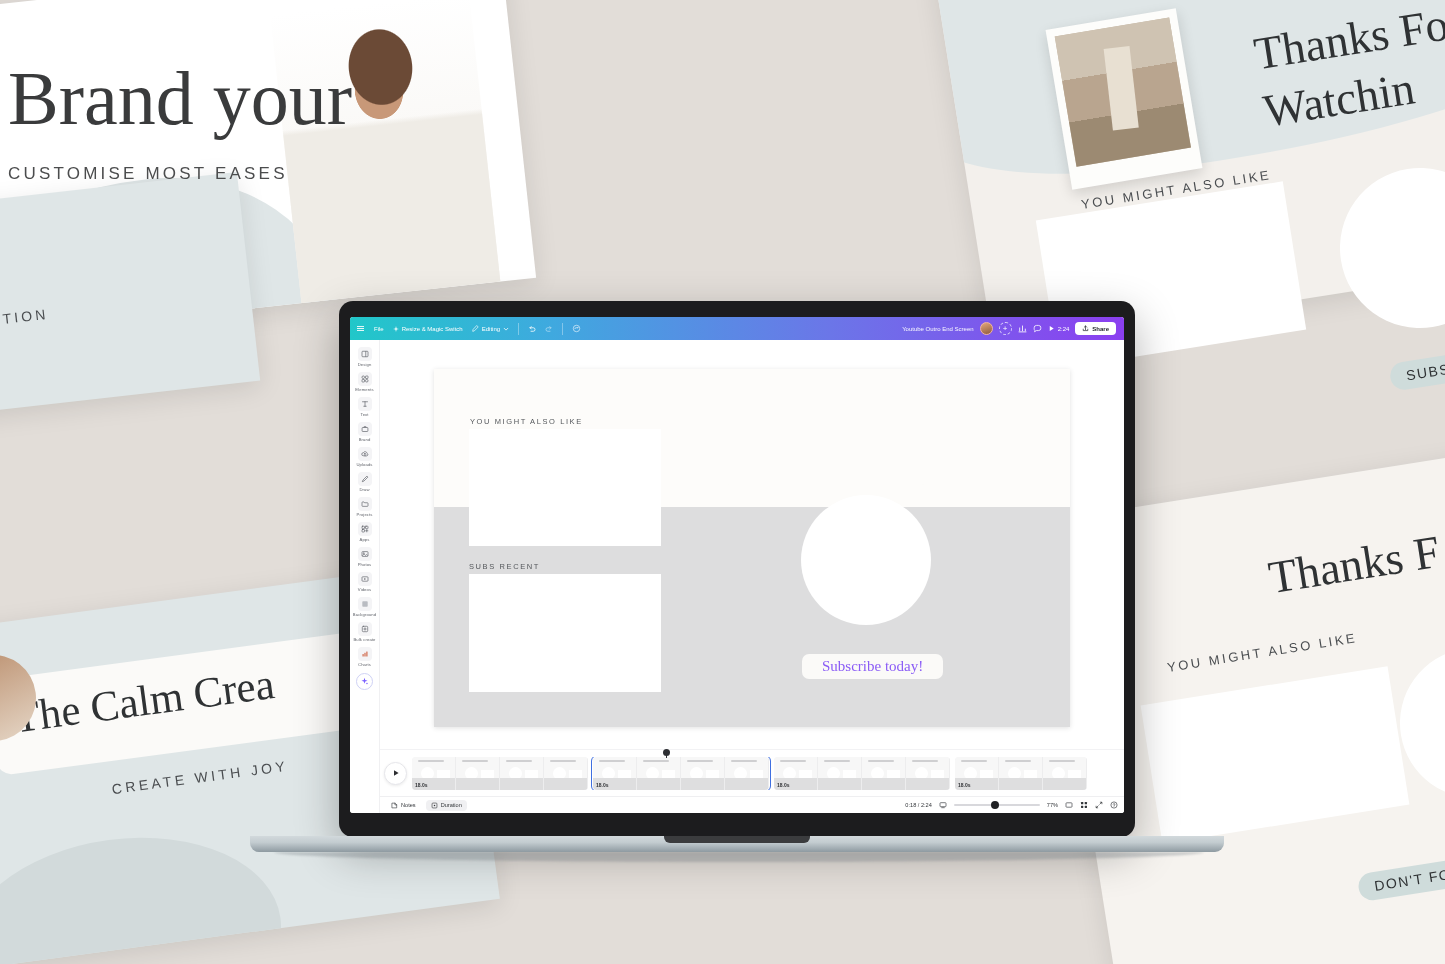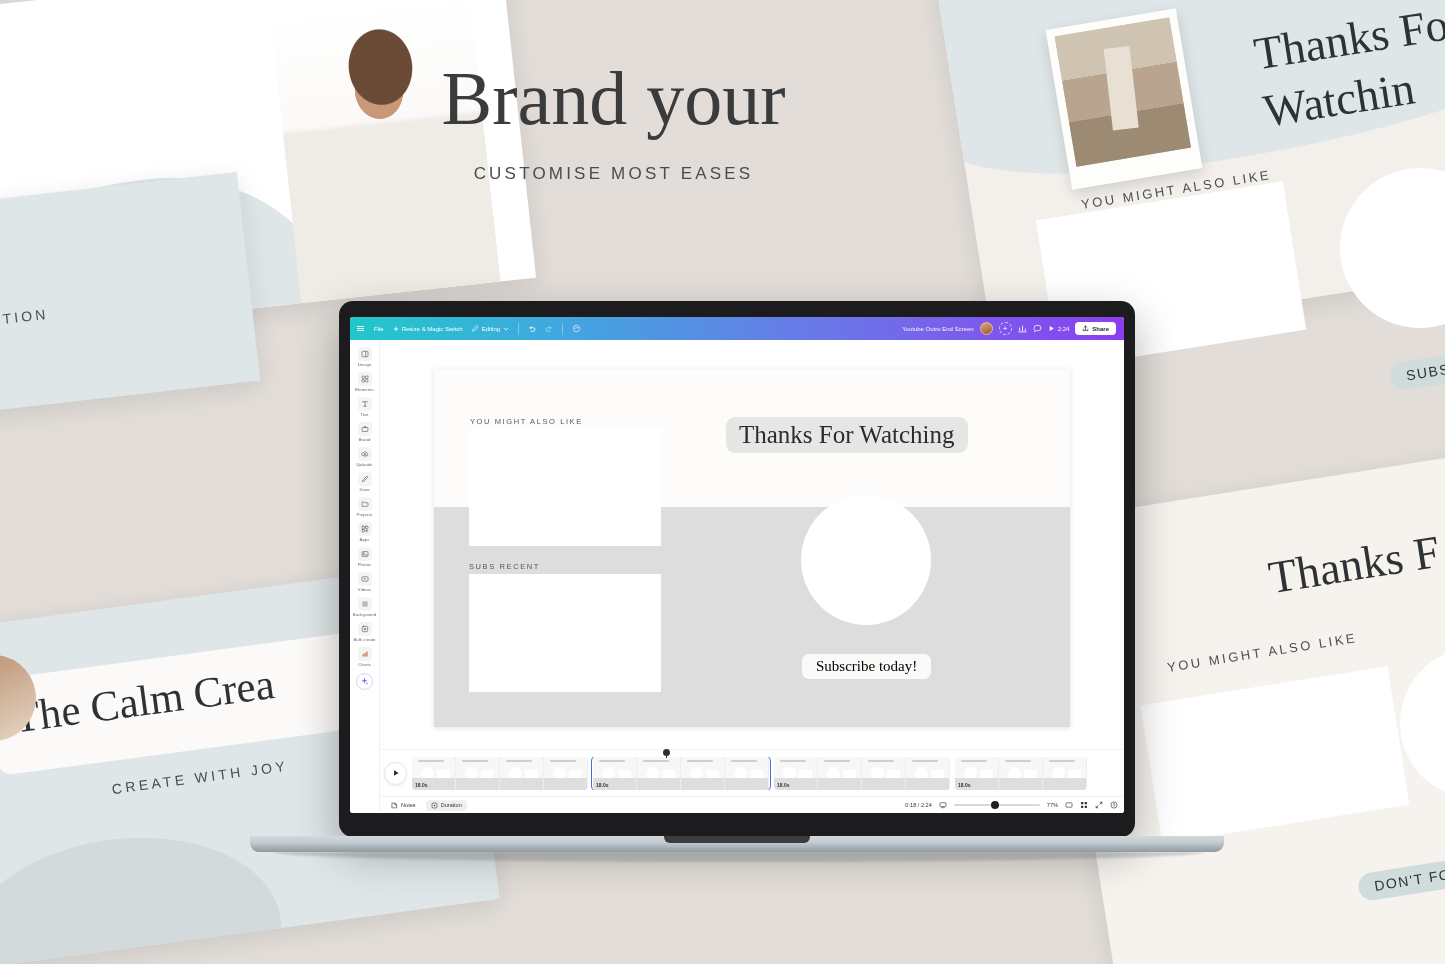--- a/index.html
+++ b/index.html
@@ -158,22 +158,22 @@
   .badge-dont {
     position: absolute; left: 1358px; top: 865px;
     background: #cfdcdb; color: #2f3234;
     padding: 6px 16px; border-radius: 18px;
     font-size: 14px; letter-spacing: 1.5px; transform: rotate(-9deg);
     white-space: nowrap;
   }
 
   
   .headline {
-    position: absolute; left: 15px; top: 60px; width: 1197px;
-    text-align: center; pointer-events: none;
+    position: absolute; left: 8px; top: 60px; width: 1197px;
+    pointer-events: none;
   }
   .headline h1 {
     font-family: "Liberation Serif", serif;
     font-weight: 400; font-size: 76px; line-height: 1.0; color: #3a3b3c;
   }
   .headline h1 span { display: block; }
   .headline .sub {
     margin-top: 28px; font-size: 17px; letter-spacing: 3.2px; color: #4b4c4d;
   }
 
@@ -305,22 +305,22 @@
     background: #e6e6e4; border-radius: 9px; padding: 4px 13px;
     font-family: "Liberation Serif", serif; font-size: 25px; color: #2a2c2e;
     white-space: nowrap;
   }
   .slide .big-circle {
     position: absolute; left: 367px; top: 126px; width: 130px; height: 130px;
     background: #ffffff; border-radius: 50%;
   }
   .slide .subscribe {
     position: absolute; left: 368px; top: 285px;
-    background: #fbfaf8; border-radius: 7px; padding: 4px 14px;
-    font-family: "Liberation Serif", serif; font-size: 15px; color: #000000;
+    background: #fbfaf8; border-radius: 7px; padding: 4px 20px;
+    font-family: "Liberation Serif", serif; font-size: 15px; color: #8b5cf6;
     white-space: nowrap;
   }
 
   
   .timeline {
     height: 47px; flex: 0 0 47px; background: #fff;
     display: flex; align-items: center; gap: 5px; padding: 0 4px;
     position: relative; border-top: 1px solid #f2f2f4;
   }
   .play-btn {
@@ -686,21 +686,20 @@
         <div class="canvas-area">
 
           <div class="canvas-wrap">
             <div class="slide">
               <div class="paper-top"></div>
               <div class="torn"></div>
               <div class="ymal">YOU MIGHT ALSO LIKE</div>
               <div class="box1"></div>
               <div class="most">SUBS RECENT</div>
               <div class="box2"></div>
-              <div class="thanks">Thanks For Watching</div>
               <div class="big-circle"></div>
               <div class="subscribe">Subscribe today!</div>
             </div>
           </div>
 
           <div class="timeline">
             <div class="playhead"></div>
             <div class="play-btn">
               <svg width="8" height="8" viewBox="0 0 16 16" fill="#2c2d30">
                   <path d="M4 2.4l9.2 5.6L4 13.6z"></path>

